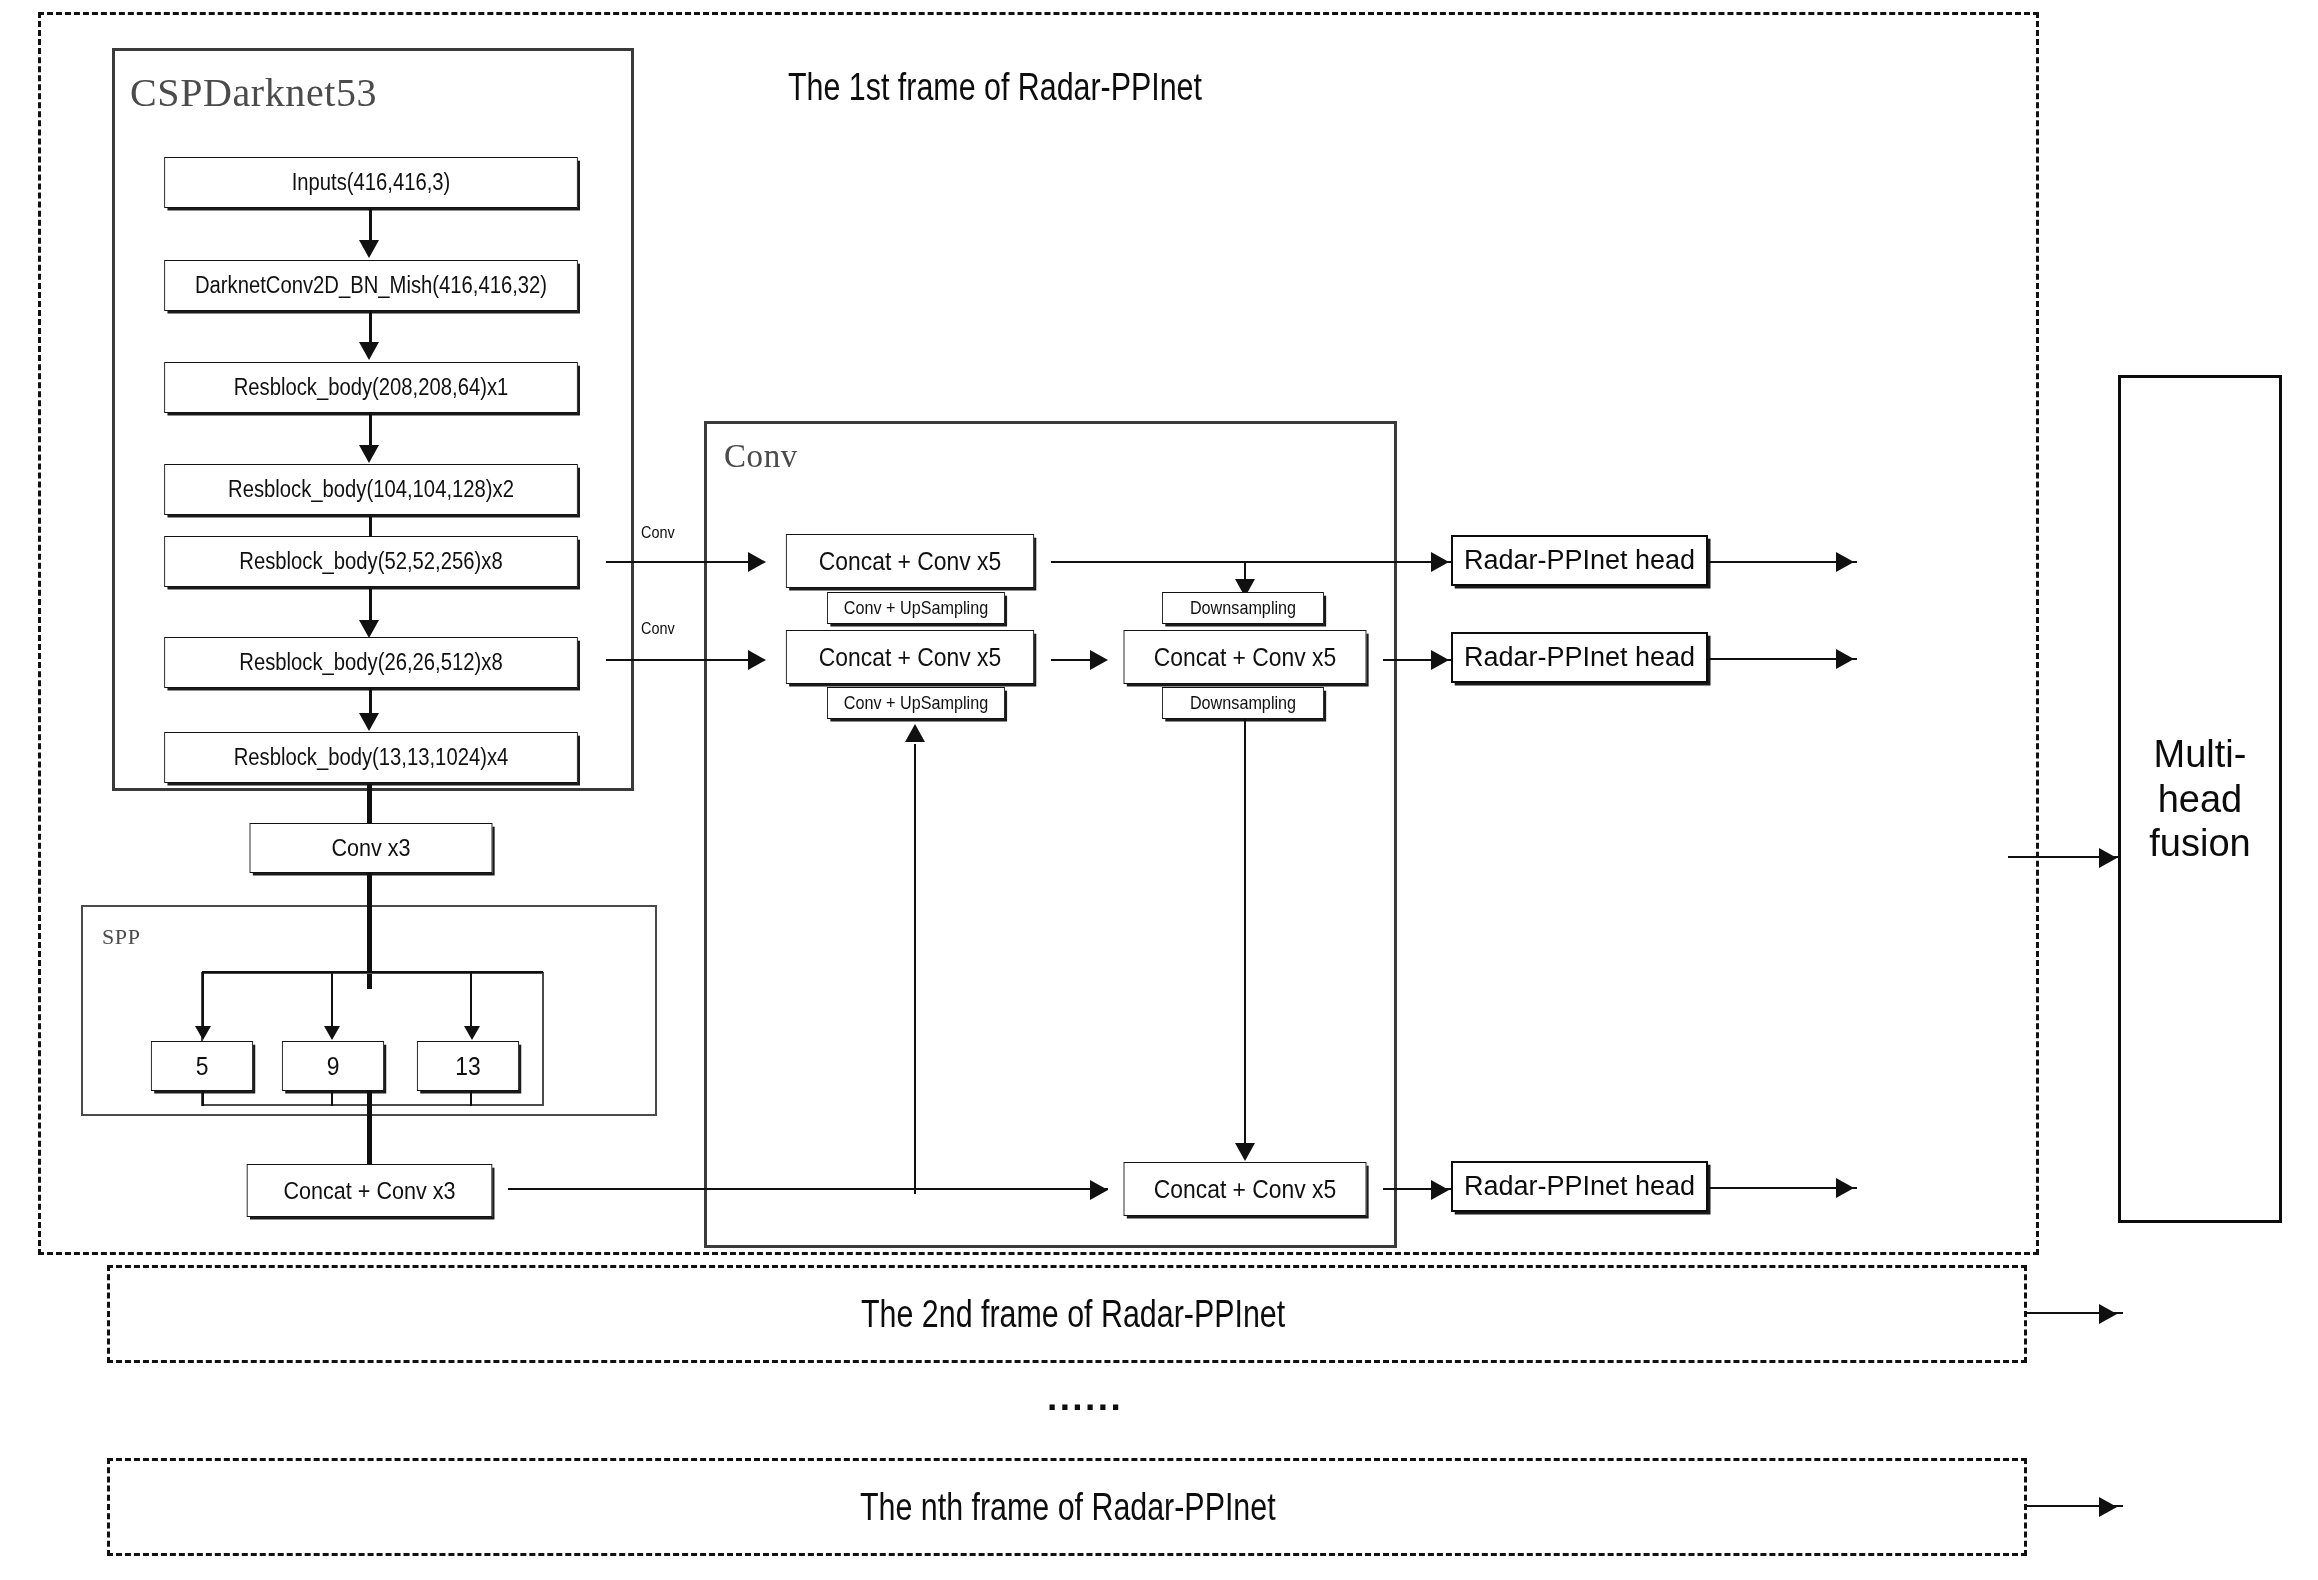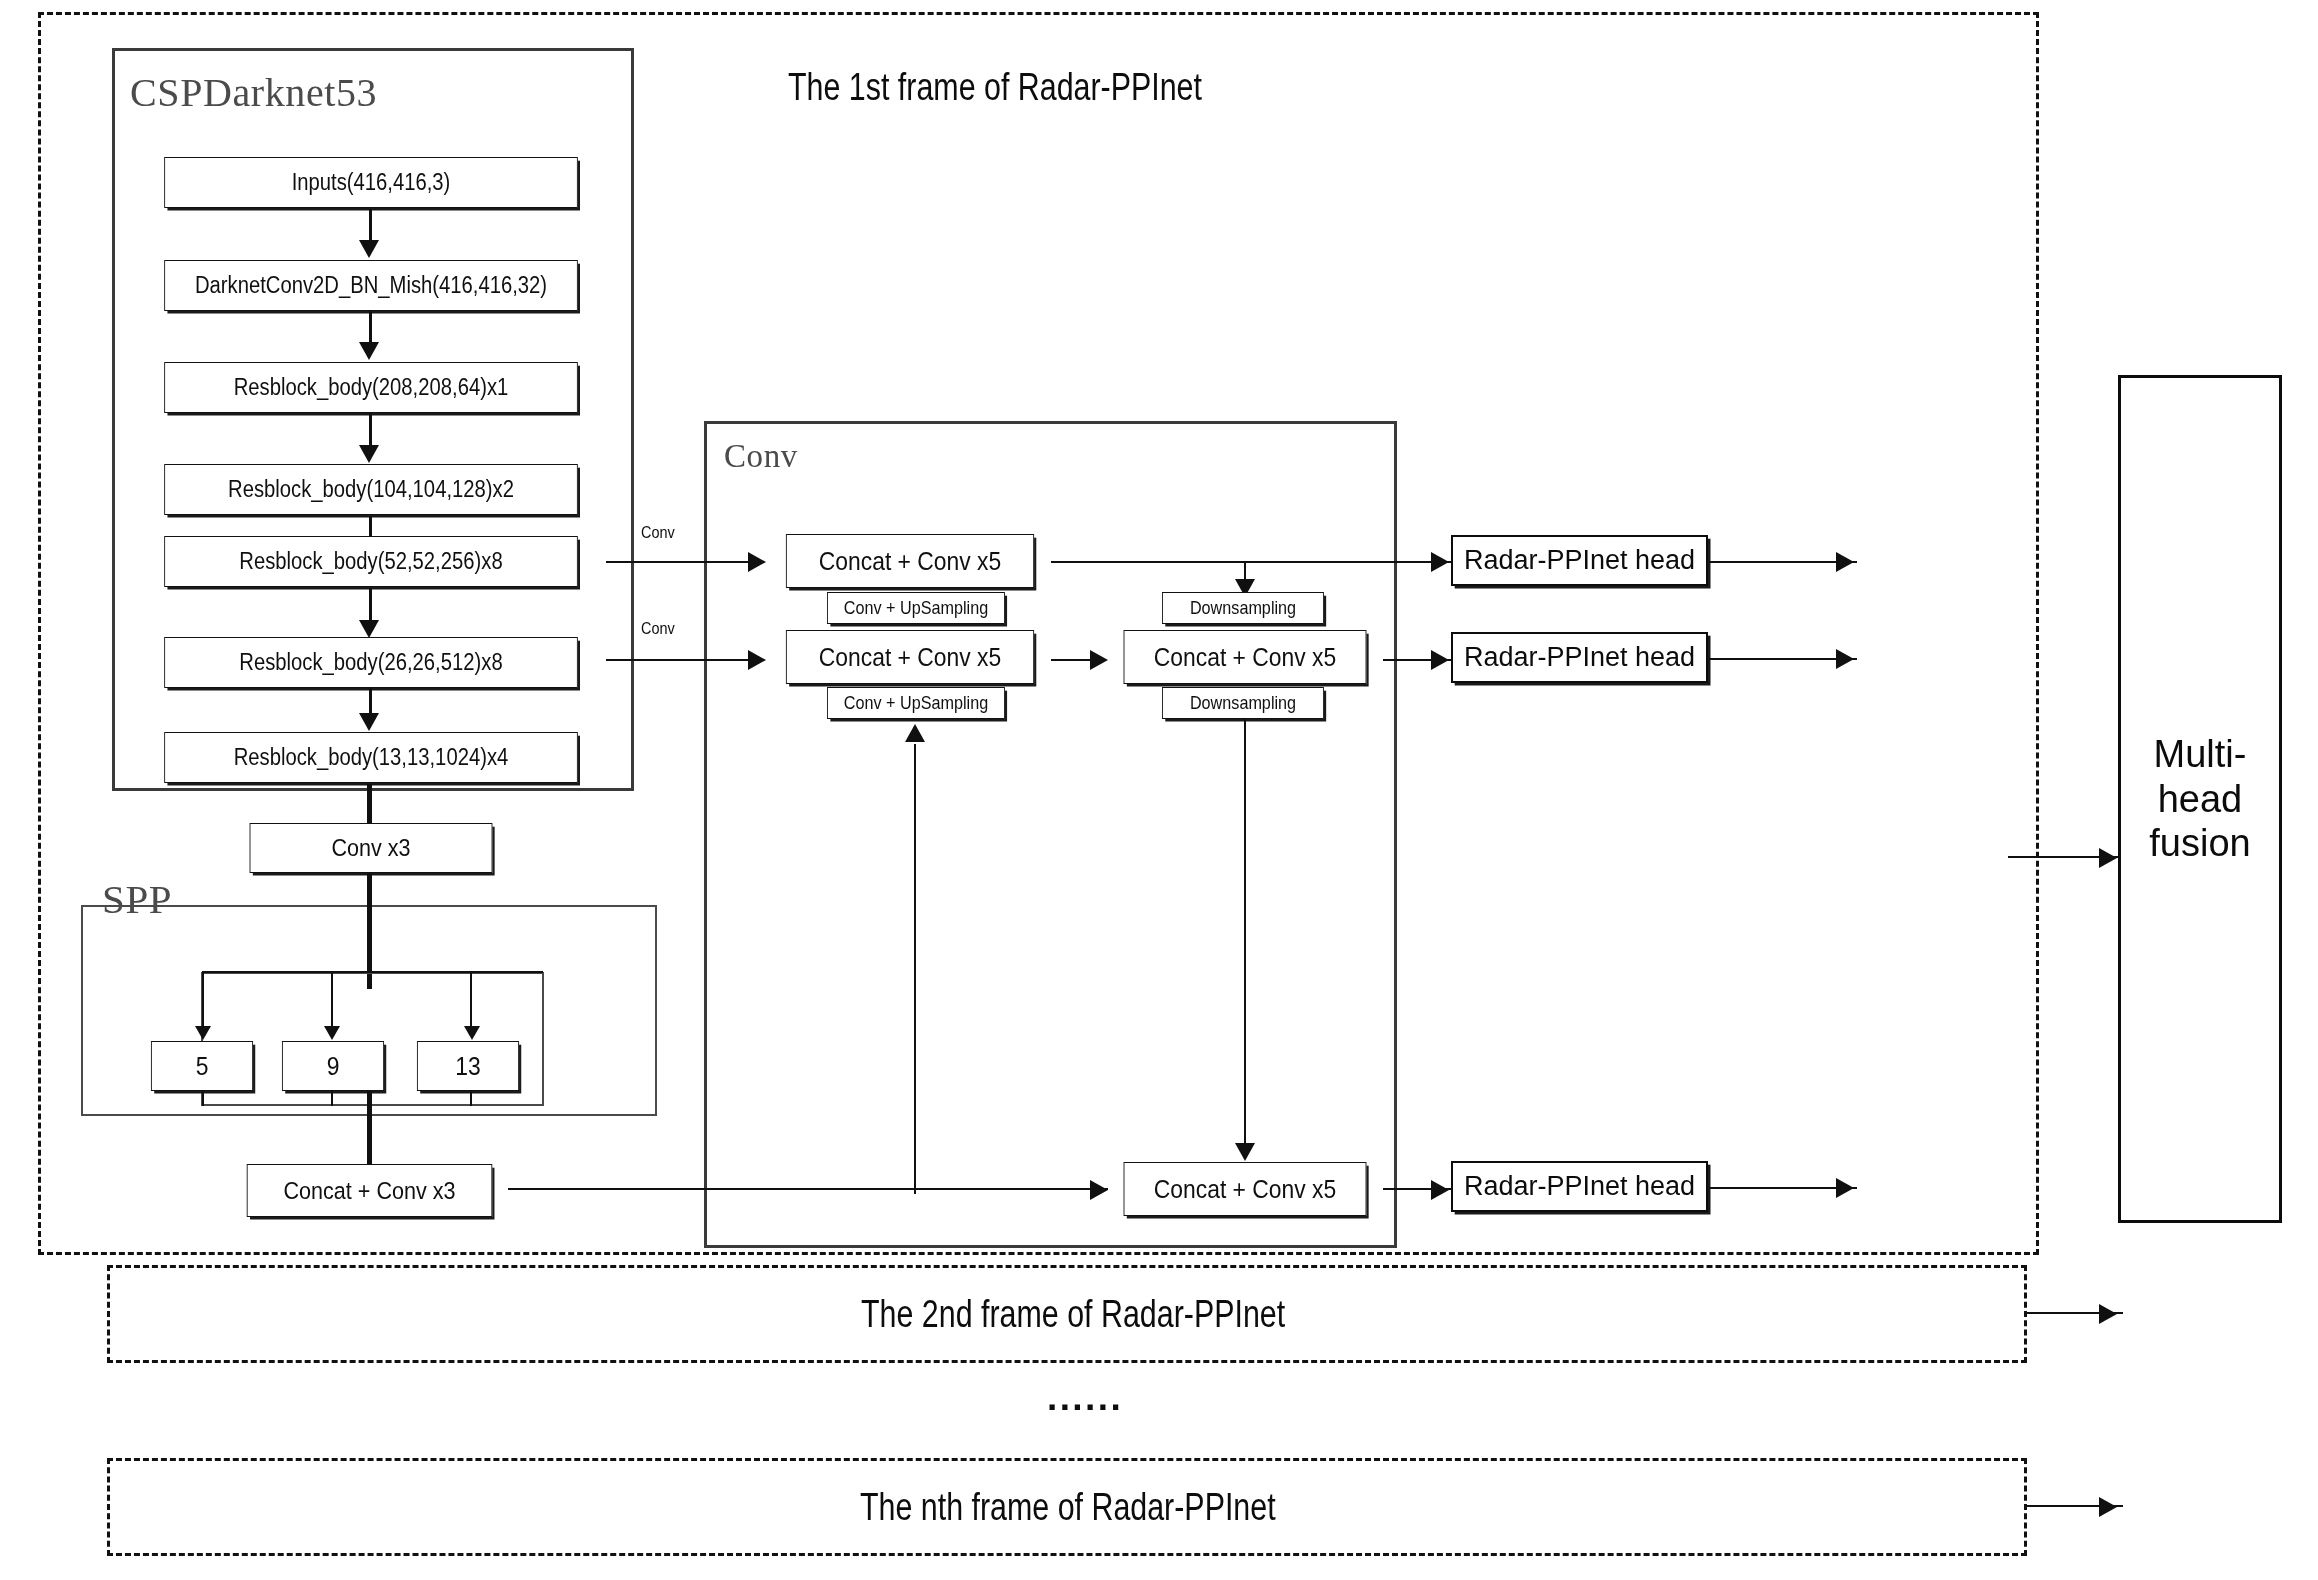--- a/index.html
+++ b/index.html
@@ -110,21 +110,21 @@
     </div>
 
   <div class="vline w7" style="left:367px;top:784px;height:61px;"></div>
   <div class="arr-d" style="left:359px;top:830px;"></div>
 
   <div class="pbox cond" style="left:233px;top:823px;width:276px;height:50px;font-size:24.5px;">
        <span>Conv x3</span>
     </div>
 
   <div class="group thin" style="left:81px;top:905px;width:576px;height:211px;"></div>
-  <div class="group-label" style="left:102px;top:875px;font-size:41px;">SPP</div>
+  <div class="group-label" style="left:102px;top:924px;font-size:22px;">SPP</div>
 
   <div class="vline w7" style="left:367px;top:873px;height:116px;"></div>
 
   <div class="group thin" style="left:201px;top:972px;width:343px;height:134px;"></div>
 
   <div class="hline h3" style="left:202px;top:971px;width:341px;"></div>
   <div class="vline w3" style="left:202px;top:971px;height:59px;"></div>
   <div class="arr-d sm" style="left:195px;top:1026px;"></div>
   <div class="vline w3" style="left:331px;top:971px;height:59px;"></div>
   <div class="arr-d sm" style="left:324px;top:1026px;"></div>

